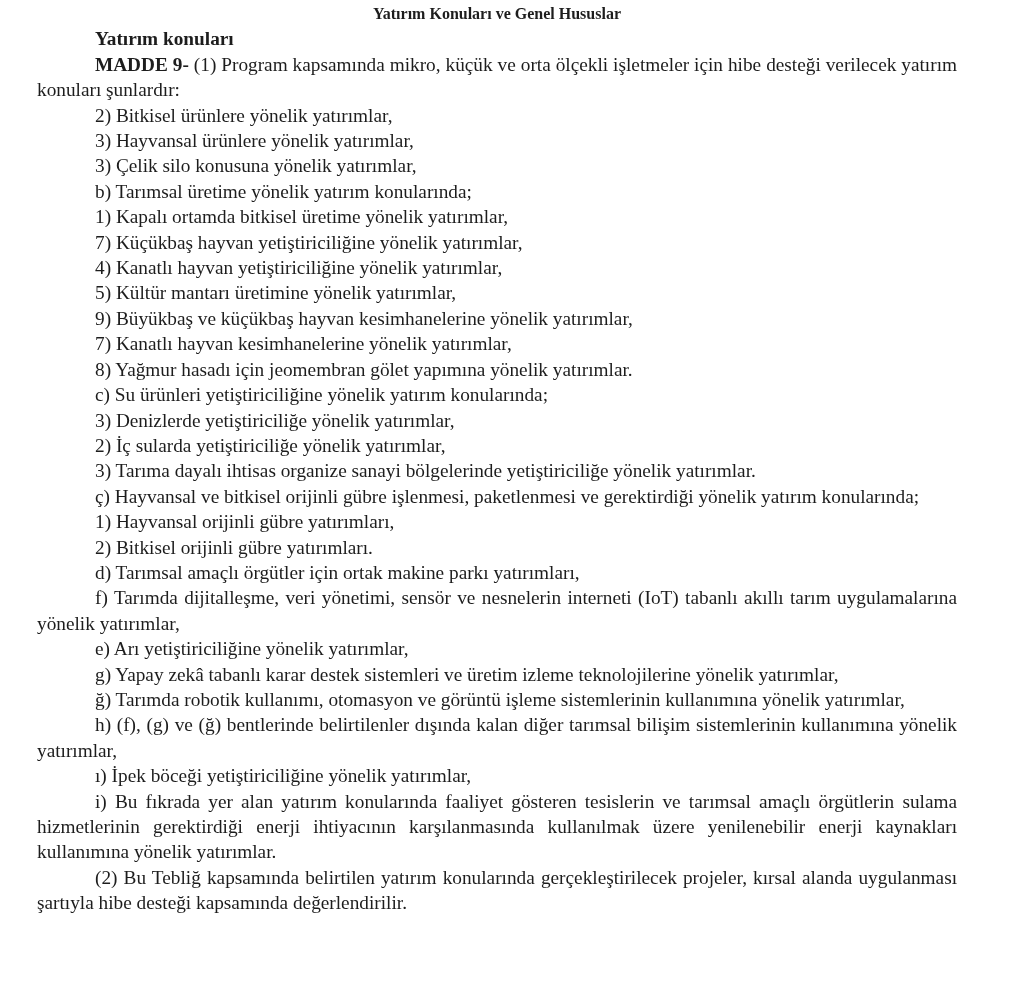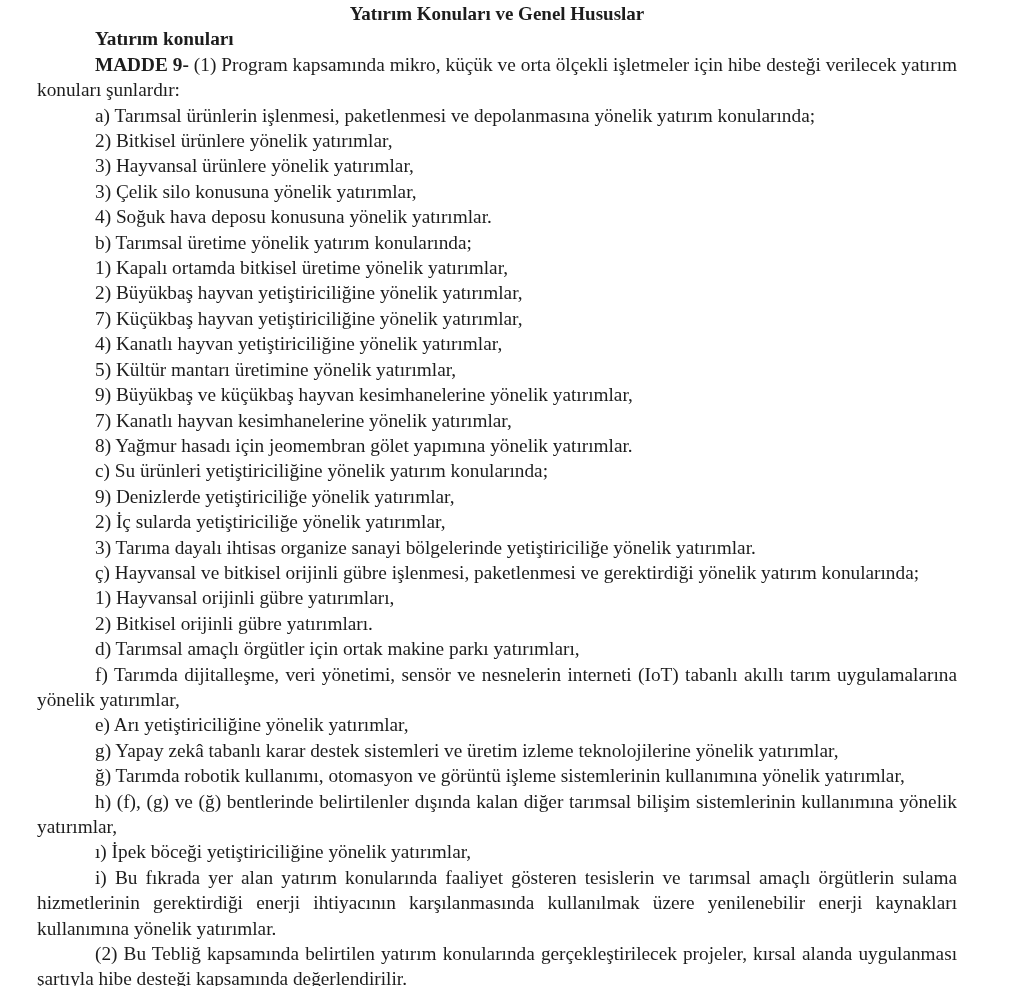--- a/index.html
+++ b/index.html
@@ -16,21 +16,21 @@
     box-sizing: content-box;
     width: 920px;
     padding: 1px 67px 0 37px;
     font-family: "Liberation Serif", "DejaVu Serif", serif;
     font-size: 19.3px;
     line-height: 25.4px;
     color: #1d1d1d;
   }
   .doc-title {
     margin: 0;
-    font-size: 19px;
+    font-size: 16px;
     line-height: 25.4px;
     font-weight: bold;
     text-align: center;
   }
   .para {
     margin: 0;
     text-align: justify;
     text-indent: 58px;
   }
   .bold { font-weight: bold; }
@@ -38,36 +38,33 @@
 </head>
 <body>
 
 <div class="page">
   <h1 class="doc-title">Yatırım Konuları ve Genel Hususlar</h1>
 
   <p class="para bold">Yatırım konuları</p>
 
   <p class="para"><span class="bold">MADDE 9-</span><span> (1) Program kapsamında mikro, küçük ve orta ölçekli işletmeler için hibe desteği verilecek yatırım konuları şunlardır:</span></p>
 
-  <p class="para">a) Tarımsal ürünlerin işlenmesi, paketlenmesi ve depolanmasına yönelik yatırım konularında;</p>
   <p class="para">2) Bitkisel ürünlere yönelik yatırımlar,</p>
   <p class="para">3) Hayvansal ürünlere yönelik yatırımlar,</p>
   <p class="para">3) Çelik silo konusuna yönelik yatırımlar,</p>
-  <p class="para">4) Soğuk hava deposu konusuna yönelik yatırımlar.</p>
   <p class="para">b) Tarımsal üretime yönelik yatırım konularında;</p>
   <p class="para">1) Kapalı ortamda bitkisel üretime yönelik yatırımlar,</p>
-  <p class="para">2) Büyükbaş hayvan yetiştiriciliğine yönelik yatırımlar,</p>
   <p class="para">7) Küçükbaş hayvan yetiştiriciliğine yönelik yatırımlar,</p>
   <p class="para">4) Kanatlı hayvan yetiştiriciliğine yönelik yatırımlar,</p>
   <p class="para">5) Kültür mantarı üretimine yönelik yatırımlar,</p>
   <p class="para">9) Büyükbaş ve küçükbaş hayvan kesimhanelerine yönelik yatırımlar,</p>
   <p class="para">7) Kanatlı hayvan kesimhanelerine yönelik yatırımlar,</p>
   <p class="para">8) Yağmur hasadı için jeomembran gölet yapımına yönelik yatırımlar.</p>
   <p class="para">c) Su ürünleri yetiştiriciliğine yönelik yatırım konularında;</p>
-  <p class="para">9) Denizlerde yetiştiriciliğe yönelik yatırımlar,</p>
+  <p class="para">3) Denizlerde yetiştiriciliğe yönelik yatırımlar,</p>
   <p class="para">2) İç sularda yetiştiriciliğe yönelik yatırımlar,</p>
   <p class="para">3) Tarıma dayalı ihtisas organize sanayi bölgelerinde yetiştiriciliğe yönelik yatırımlar.</p>
   <p class="para">ç) Hayvansal ve bitkisel orijinli gübre işlenmesi, paketlenmesi ve gerektirdiği yönelik yatırım konularında;</p>
   <p class="para">1) Hayvansal orijinli gübre yatırımları,</p>
   <p class="para">2) Bitkisel orijinli gübre yatırımları.</p>
   <p class="para">d) Tarımsal amaçlı örgütler için ortak makine parkı yatırımları,</p>
   <p class="para">f) Tarımda dijitalleşme, veri yönetimi, sensör ve nesnelerin interneti (IoT) tabanlı akıllı tarım uygulamalarına yönelik yatırımlar,</p>
   <p class="para">e) Arı yetiştiriciliğine yönelik yatırımlar,</p>
   <p class="para">g) Yapay zekâ tabanlı karar destek sistemleri ve üretim izleme teknolojilerine yönelik yatırımlar,</p>
   <p class="para">ğ) Tarımda robotik kullanımı, otomasyon ve görüntü işleme sistemlerinin kullanımına yönelik yatırımlar,</p>

